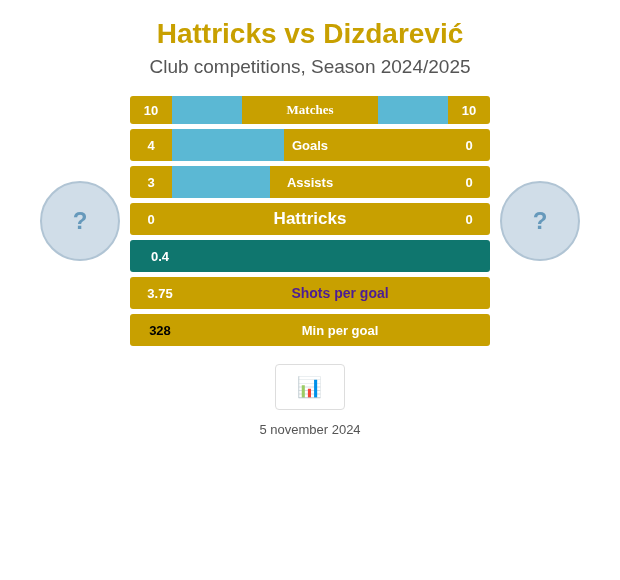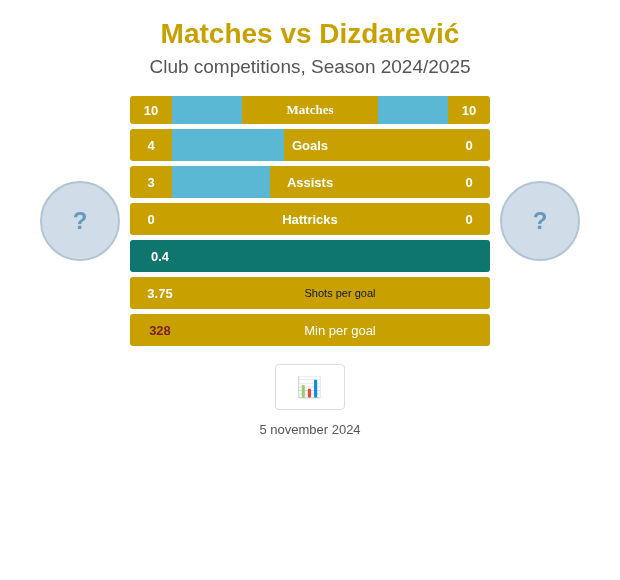--- a/index.html
+++ b/index.html
@@ -103,21 +103,21 @@
       margin-top: 12px;
       font-size: 13px;
       color: #555;
       text-align: center;
     }
   </style>
 </head>
 <body>
 
 <div class="container">
-  <div class="title">Matches vs Dizdarević</div>
+  <div class="title">Hattricks vs Dizdarević</div>
   <div class="subtitle">Club competitions, Season 2024/2025</div>
 
   <div class="stats-section">
 
     <div class="avatar">
       <div class="avatar-circle">
         <span class="avatar-question">?</span>
       </div>
     </div>
 
@@ -136,33 +136,33 @@
           <div style="width: 42px; text-align: center; font-size: 13px; font-weight: bold; color: rgb(255, 255, 255); z-index: 2; flex-shrink: 0;">0</div>
         </div>
         <div style="display: flex; align-items: center; height: 32px; background: rgb(200, 160, 0); border-radius: 3px; overflow: hidden; position: relative; margin-bottom: 0px;">
           <div style="position: absolute; left: 42px; top: 0px; bottom: 0px; width: 98px; background: rgb(91, 184, 212); z-index: 1;"></div>
           <div style="width: 42px; text-align: center; font-size: 13px; font-weight: bold; color: rgb(255, 255, 255); z-index: 2; flex-shrink: 0;">3</div>
           <div style="flex: 1 1 0%; text-align: center; font-size: 13px; font-weight: bold; color: rgb(255, 255, 255); z-index: 2;">Assists</div>
           <div style="width: 42px; text-align: center; font-size: 13px; font-weight: bold; color: rgb(255, 255, 255); z-index: 2; flex-shrink: 0;">0</div>
         </div>
         <div style="display: flex; align-items: center; height: 32px; background: rgb(200, 160, 0); border-radius: 3px; overflow: hidden; position: relative; margin-bottom: 0px;">
           <div style="width: 42px; text-align: center; font-size: 13px; font-weight: bold; color: rgb(255, 255, 255); z-index: 2; flex-shrink: 0;">0</div>
-          <div style="flex: 1 1 0%; text-align: center; font-size: 13px; font-weight: bold; color: rgb(255, 255, 255); z-index: 2;">Hattricks</div>
+          <div style="flex: 1 1 0%; text-align: center; font-size: 17px; font-weight: bold; color: rgb(255, 255, 255); z-index: 2;">Hattricks</div>
           <div style="width: 42px; text-align: center; font-size: 13px; font-weight: bold; color: rgb(255, 255, 255); z-index: 2; flex-shrink: 0;">0</div>
         </div>
         <div style="display: flex; align-items: center; height: 32px; background: #0f766e; border-radius: 3px; overflow: hidden; position: relative;">
           <div style="width: 60px; text-align: center; font-size: 13px; font-weight: bold; color: rgb(255, 255, 255); z-index: 2; flex-shrink: 0;">0.4</div>
         </div>
         <div style="display: flex; align-items: center; height: 32px; background: rgb(200, 160, 0); border-radius: 3px; overflow: hidden; position: relative;">
           <div style="width: 60px; text-align: center; font-size: 13px; font-weight: bold; color: rgb(255, 255, 255); z-index: 2; flex-shrink: 0;">3.75</div>
-          <div style="flex: 1 1 0%; text-align: center; font-size: 11px; font-weight: normal; color: #0f172a; z-index: 2;">Shots per goal</div>
+          <div style="flex: 1 1 0%; text-align: center; font-size: 14px; font-weight: bold; color: #4c1d95; z-index: 2;">Shots per goal</div>
         </div>
         <div style="display: flex; align-items: center; height: 32px; background: rgb(200, 160, 0); border-radius: 3px; overflow: hidden; position: relative;">
-          <div style="width: 60px; text-align: center; font-size: 13px; font-weight: bold; color: #7f1d1d; z-index: 2; flex-shrink: 0;">328</div>
-          <div style="flex: 1 1 0%; text-align: center; font-size: 13px; font-weight: normal; color: rgb(255, 255, 255); z-index: 2;">Min per goal</div>
+          <div style="width: 60px; text-align: center; font-size: 13px; font-weight: bold; color: #000000; z-index: 2; flex-shrink: 0;">328</div>
+          <div style="flex: 1 1 0%; text-align: center; font-size: 13px; font-weight: bold; color: rgb(255, 255, 255); z-index: 2;">Min per goal</div>
         </div>
       </div>
 
     <div class="avatar">
       <div class="avatar-circle">
         <span class="avatar-question">?</span>
       </div>
     </div>
   </div>
 

